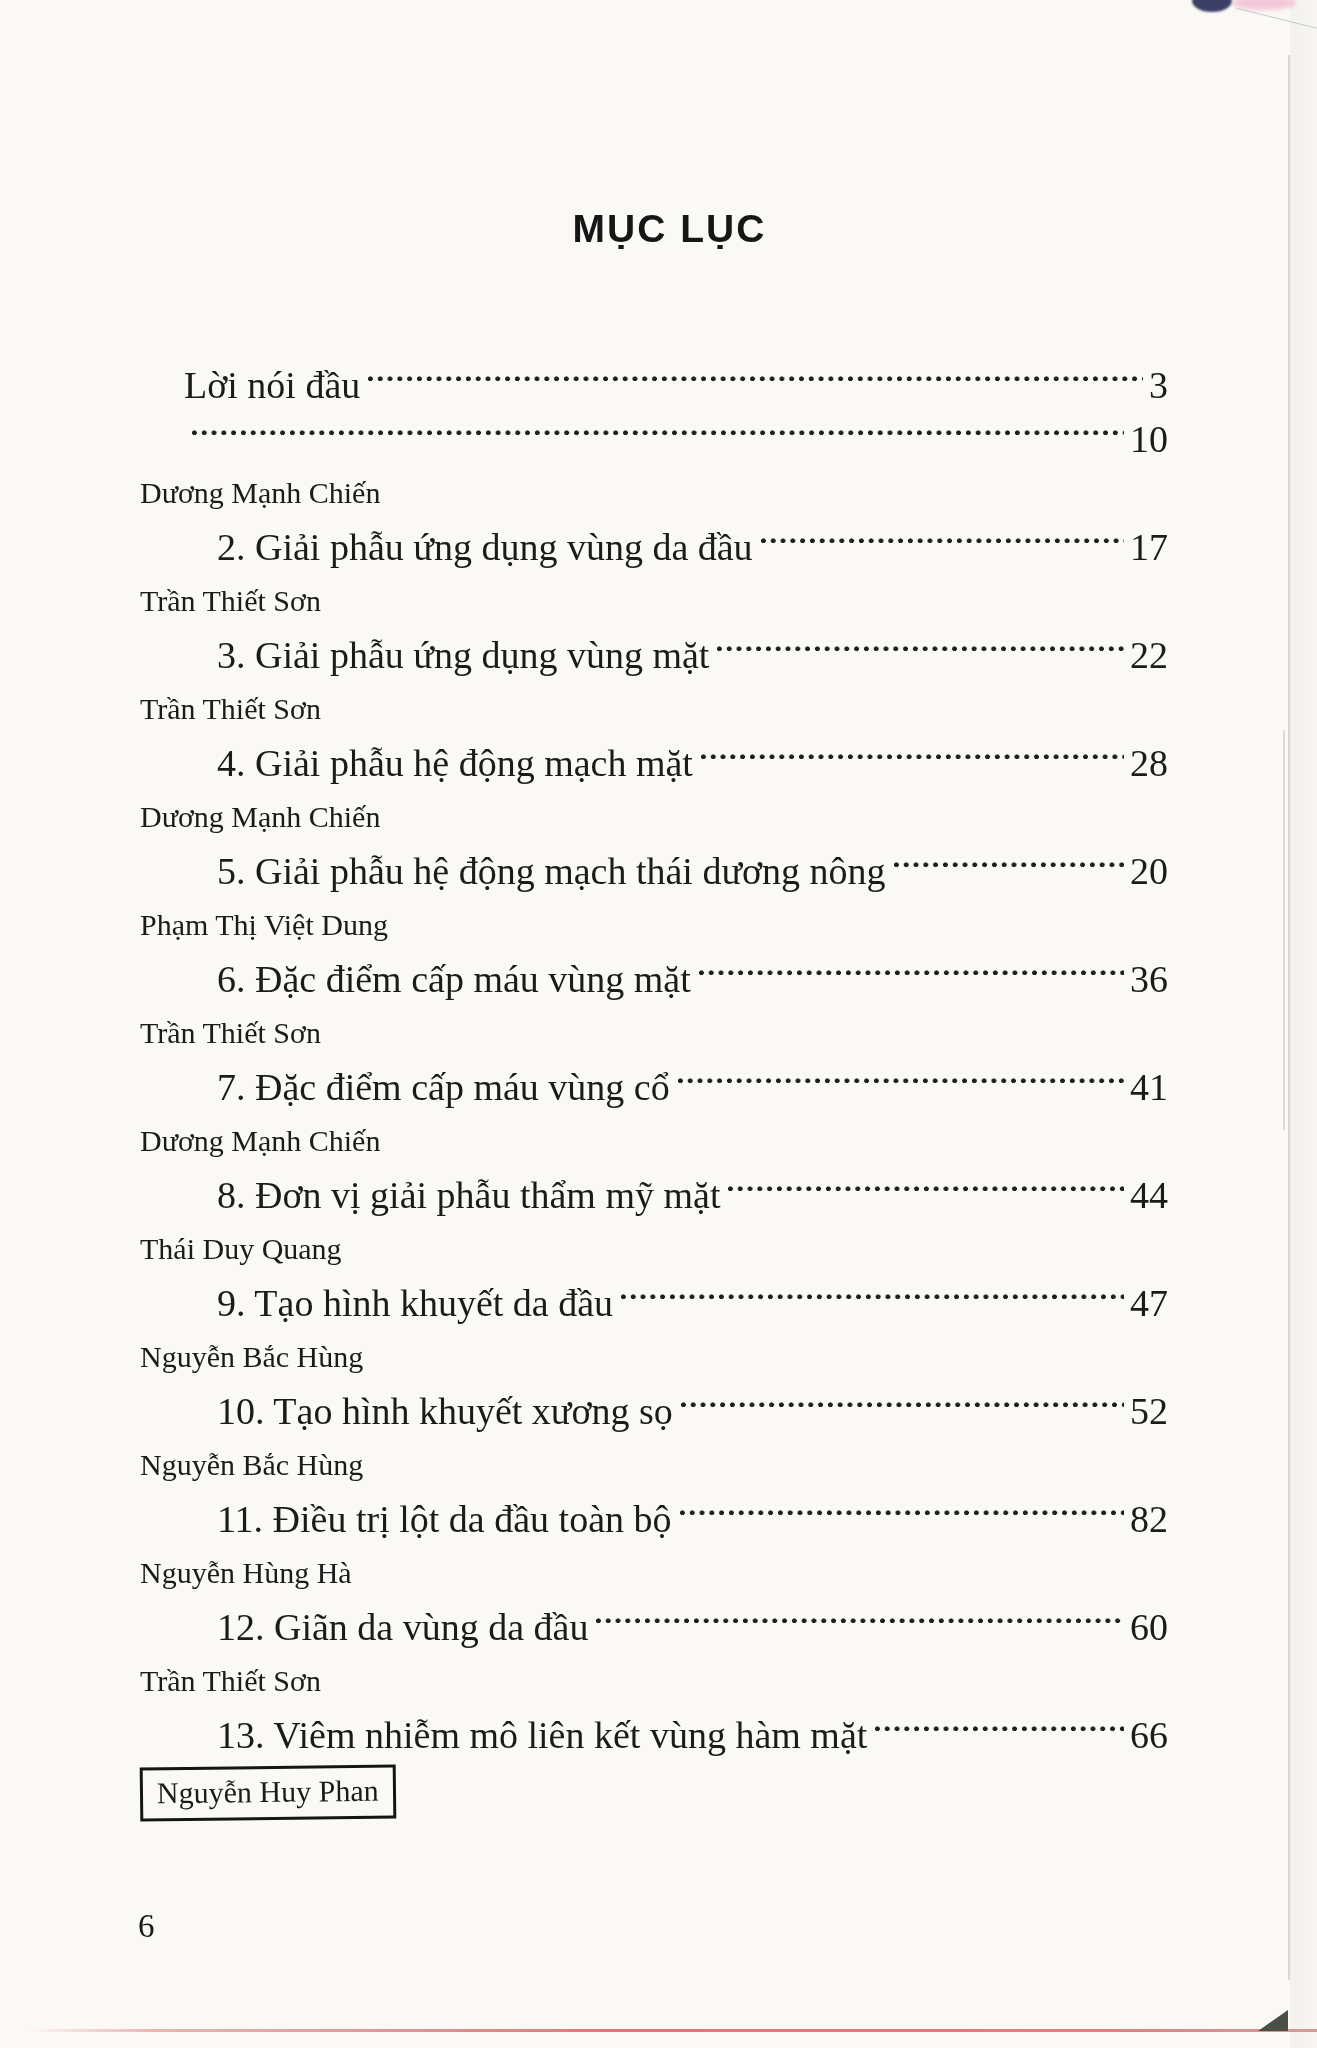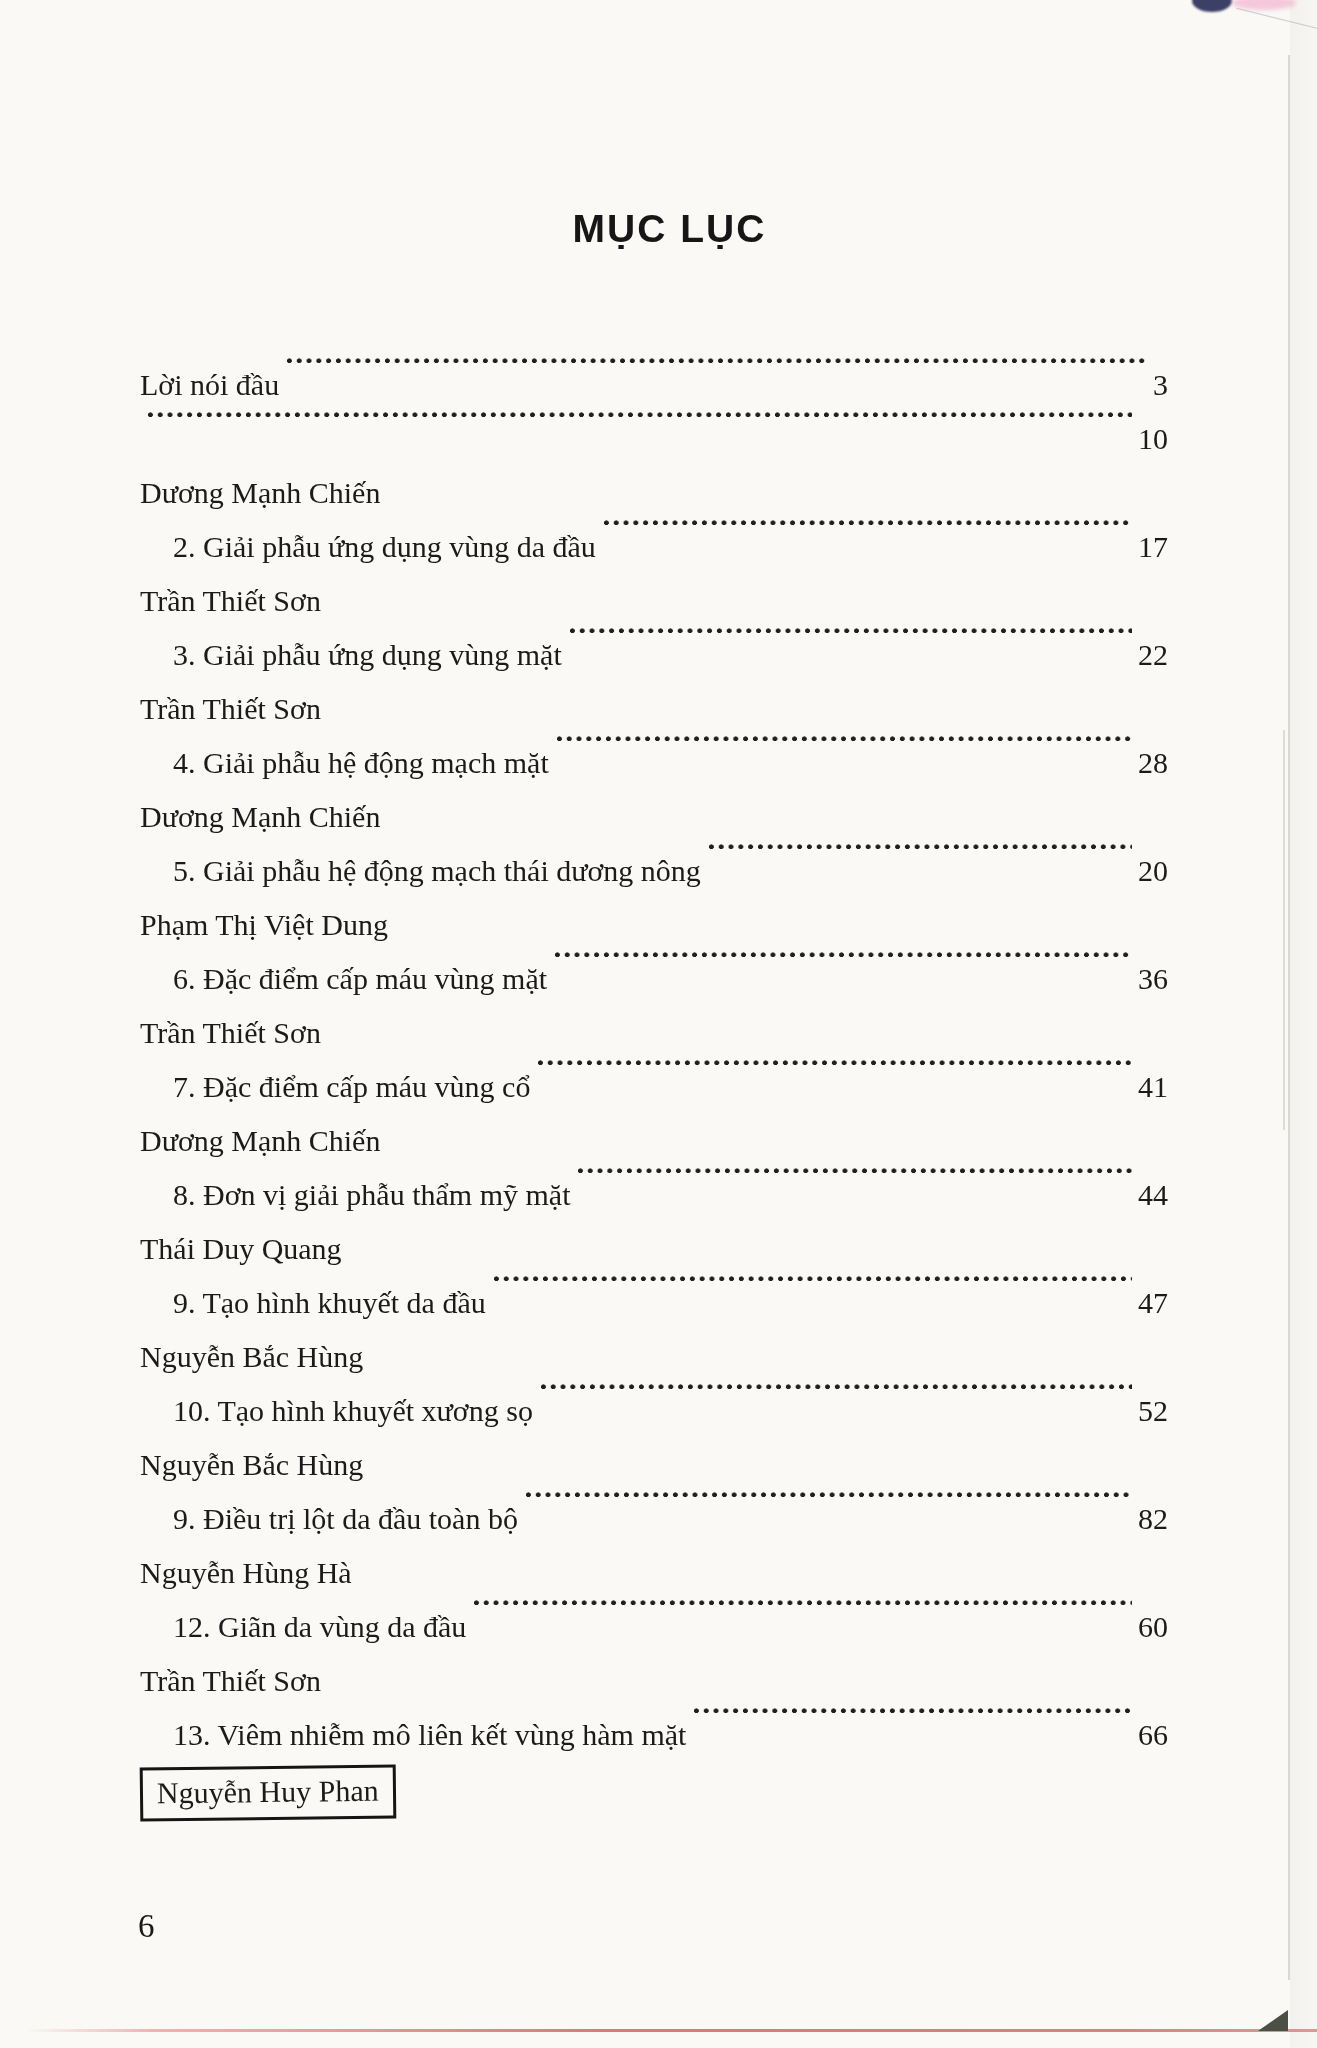--- a/index.html
+++ b/index.html
@@ -92,25 +92,26 @@
   }
 
   
   .toc {
     position: absolute;
     left: 140px; top: 358px;
     width: 1028px;
   }
   .toc-row {
     display: flex;
-    align-items: flex-start;
+    align-items: center;
     height: 54px;
-    font-size: 30px;
+    font-size: 38px;
     line-height: 54px;
     white-space: nowrap;
+    margin-left: 44px;
   }
   .toc-label { flex: 0 0 auto; }
   .toc-label.indent { padding-left: 33px; }
   .dot-leader {
     flex: 1 1 auto;
     height: 6px;
     margin: 0 6px 12px 8px;
     background-image: radial-gradient(circle at 2.4px 2.8px, #202020 2.1px, rgba(0,0,0,0) 2.7px);
     background-size: 9.8px 6px;
     background-repeat: repeat-x;
@@ -248,21 +249,21 @@
     <div class="toc-row">
       <span class="toc-label indent">10. Tạo hình khuyết xương sọ</span>
       <span class="dot-leader"></span>
       <span class="toc-page">52</span>
     </div>
     <div class="author-row">
       <span class="author-name">Nguyễn Bắc Hùng</span>
     </div>
 
     <div class="toc-row">
-      <span class="toc-label indent">9. Điều trị lột da đầu toàn bộ</span>
+      <span class="toc-label indent">11. Điều trị lột da đầu toàn bộ</span>
       <span class="dot-leader"></span>
       <span class="toc-page">82</span>
     </div>
     <div class="author-row">
       <span class="author-name">Nguyễn Hùng Hà</span>
     </div>
 
     <div class="toc-row">
       <span class="toc-label indent">12. Giãn da vùng da đầu</span>
       <span class="dot-leader"></span>

